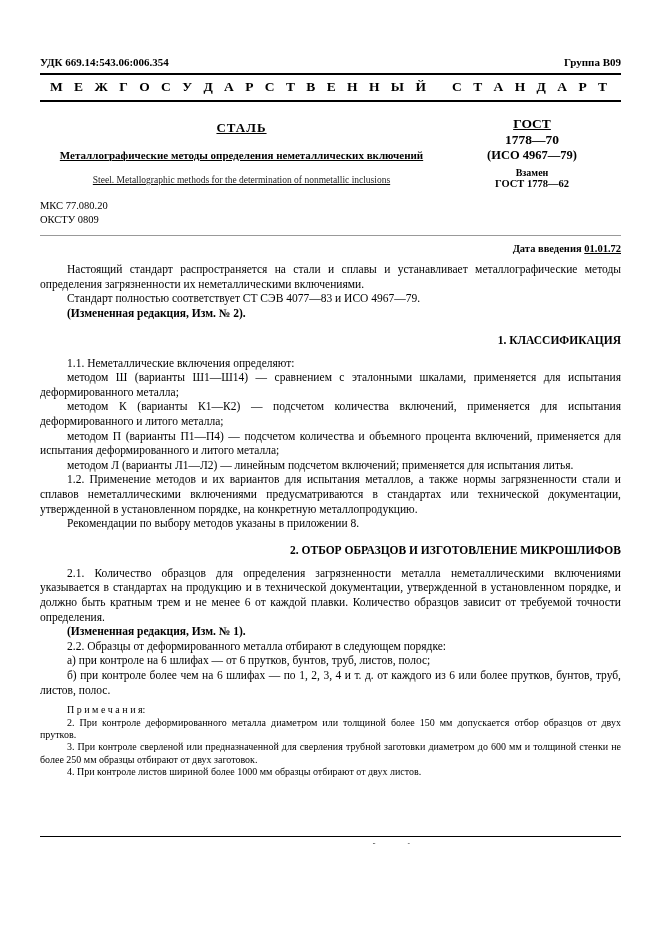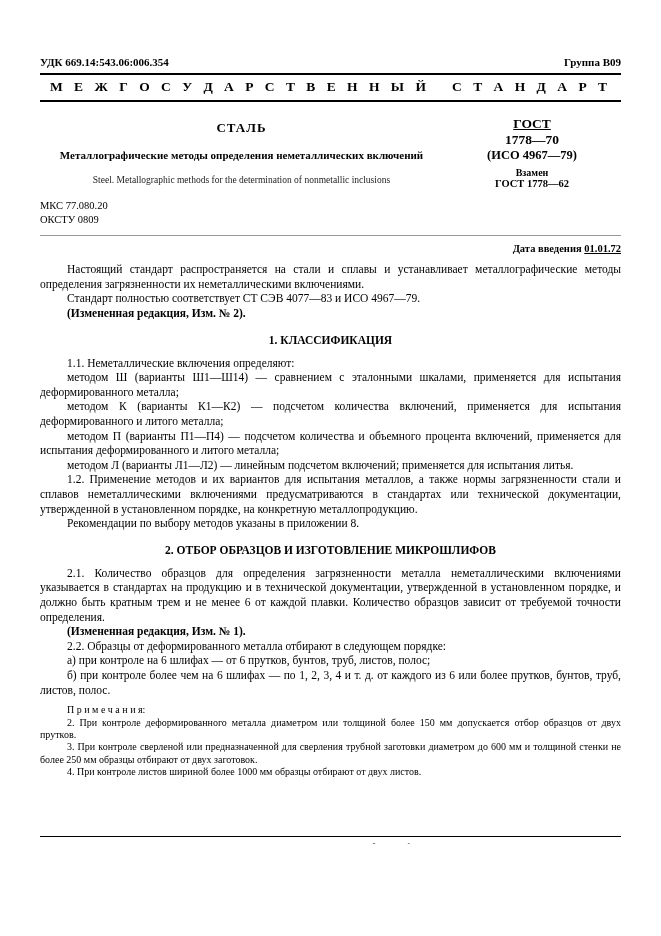--- a/index.html
+++ b/index.html
@@ -20,21 +20,21 @@
   }
   .rule { border:none; }
   .rule.thick { border-top:2px solid #000; }
   .banner {
     font-size:13.5px; font-weight:bold;
     text-align:center; white-space:pre;
     letter-spacing:4px;
     padding:4px 0 5px 0;
   }
   .title-block { display:flex; margin-top:12px; }
-  .title-left { flex:1; text-align:center; padding:0 14px; }
+  .title-left { flex:1; text-align:center; padding:0 14px;text-decoration:underline; }
   .doc-title { font-size:13px; font-weight:bold; margin-top:6px; letter-spacing:1px; }
   .doc-subtitle { font-size:11px; font-weight:bold; margin-top:13px; }
   .doc-subtitle-en { font-size:9.5px; margin-top:14px; color:#222; }
   .title-right { width:178px; text-align:center; font-weight:bold; padding-top:2px; }
   .gost-label { font-size:13.5px; line-height:1.2;text-decoration:underline; }
   .gost-number { font-size:13.5px; line-height:1.2; }
   .gost-iso { font-size:12.5px; line-height:1.25; }
   .replaces-label { font-size:10px; margin-top:3px; }
   .replaces-number { font-size:10.5px; }
   .codes { font-size:10.5px; line-height:1.3; margin-top:10px; }
@@ -42,21 +42,21 @@
   .date-line { text-align:right; font-weight:bold; font-size:10.5px; margin-top:7px; }
   .date-value { text-decoration:underline; }
   .body-text { margin-top:8px; }
   .para {
     font-size:11.5px; line-height:1.27;
     text-align:justify; text-indent:27px;
   }
   .bold { font-weight:bold; }
   .section-heading {
     font-size:11.5px; font-weight:bold;
-    text-align:center;
+    text-align:right;
     margin:13px 0 10px 0;
   }
   .notes { margin-top:7px; }
   .note {
     font-size:10px; line-height:1.24;
     text-align:justify; text-indent:27px;
   }
   .footer { position:absolute; left:40px; right:40px; top:836px; }
   .footer-rule { border-top:1.5px solid #000; margin-bottom:5px; }
   .footer-row { display:flex; justify-content:flex-end;gap:48px; }

